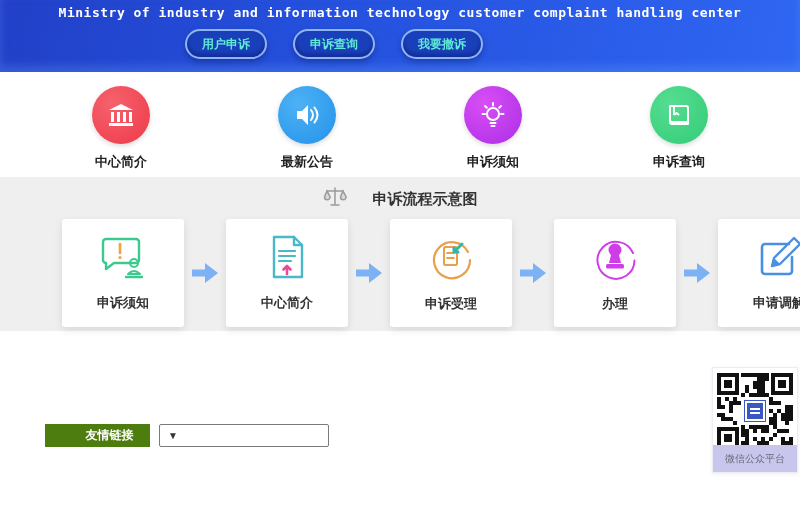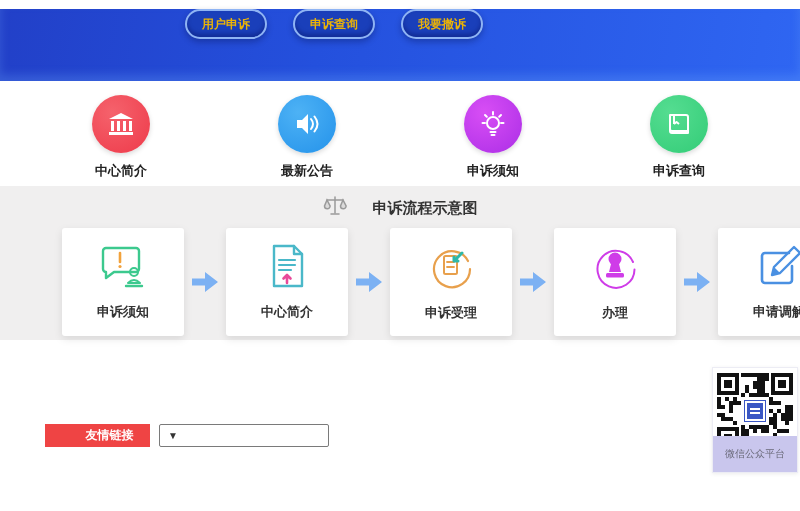--- a/index.html
+++ b/index.html
@@ -14,21 +14,21 @@
     box-shadow:inset 0 -6px 10px rgba(120,180,255,.25);
   }
   .hdr-title {
     padding-top:5px; text-align:center; color:#fff;
     font-family:"DejaVu Sans Mono", monospace; font-weight:bold;
     font-size:13px; letter-spacing:.5px;
   }
   .hdr-btns { display:flex; padding-left:185px; margin-top:9px; gap:26px; }
   .hdr-btn {
     width:82px; height:30px; border-radius:16px;
-    background:#1a3fba; color:#eab308; font-weight:bold; font-size:12px;
+    background:#1a3fba; color:#5eead4; font-weight:bold; font-size:12px;
     border:2px solid #8fb4f4; cursor:pointer;
     box-shadow:0 3px 6px rgba(0,10,60,.3), inset 0 -3px 4px rgba(0,10,80,.35);
     font-family:inherit;
   }
 
   
   .quick { height:105px; display:flex; justify-content:space-around; padding:0 28px; background:#fff; }
   .quick-item { width:150px; display:flex; flex-direction:column; align-items:center; padding-top:14px; cursor:pointer; }
   .circle { width:58px; height:58px; border-radius:50%; display:flex; align-items:center; justify-content:center;
             box-shadow:0 2px 5px rgba(0,0,0,.15); }
@@ -52,21 +52,21 @@
   .flow-card .step-label { font-size:13px; font-weight:bold; color:#333; }
   .arrow-slot { width:42px; flex:none; display:flex; justify-content:center; }
   .flow-arrow {
     width:26px; height:20px; background:#7cb1f3;
     clip-path:polygon(0 32%, 50% 32%, 50% 0, 100% 50%, 50% 100%, 50% 68%, 0 68%);
   }
 
   
   .links-row { position:absolute; left:45px; top:424px; display:flex; align-items:flex-start; }
   .links-btn {
-    width:105px; height:23px; background:#ef4444; color:#fff; border:none;
+    width:105px; height:23px; background:#4d7c0f; color:#fff; border:none;
     font-size:12px; font-weight:bold; cursor:pointer; font-family:inherit;padding-left:24px;
   }
   .links-select {
     margin-left:9px; width:170px; height:23px; background:#fff;
     border:1px solid #7a7a7a; border-radius:2px;
     font-size:12px; color:#222; display:flex; align-items:center;
     padding:0 8px; cursor:pointer; justify-content:space-between;
   }
   .links-select .chev { font-size:10px; color:#333; }
 
@@ -79,31 +79,32 @@
   .finder { position:absolute; width:22px; height:22px; border:4px solid #111; background:#fff; }
   .finder::after { content:''; position:absolute; inset:3px; background:#111; }
   .f-tl { left:0; top:0; } .f-tr { right:0; top:0; } .f-bl { left:0; bottom:0; }
   .qr-logo {
     position:absolute; left:28px; top:28px; width:20px; height:20px;
     background:#3a57c4; border:2px solid #fff; outline:1px solid #3a57c4;
     display:flex; flex-direction:column; align-items:center; justify-content:center; gap:2px;
   }
   .qr-logo b { display:block; width:10px; height:2px; background:#fff; }
   .qr-caption {
-    position:absolute; left:0; bottom:0; width:100%; height:36px;
+    position:absolute; left:0; bottom:0; width:100%; height:27px;
     background:#c9c6ed; color:#6a6a7a; font-size:10px;
     display:flex; align-items:center; justify-content:center;margin-top:40px;
   }
 </style>
 </head>
 <body>
 
 <div class="page">
 
   <header class="hdr">
+    <div class="hdr-title">Ministry of industry and information technology customer complaint handling center</div>
     <div class="hdr-btns">
       <button class="hdr-btn">用户申诉</button>
       <button class="hdr-btn">申诉查询</button>
       <button class="hdr-btn">我要撤诉</button>
     </div>
   </header>
 
   <section class="quick">
     <div class="quick-item">
       <div class="circle c-red">

